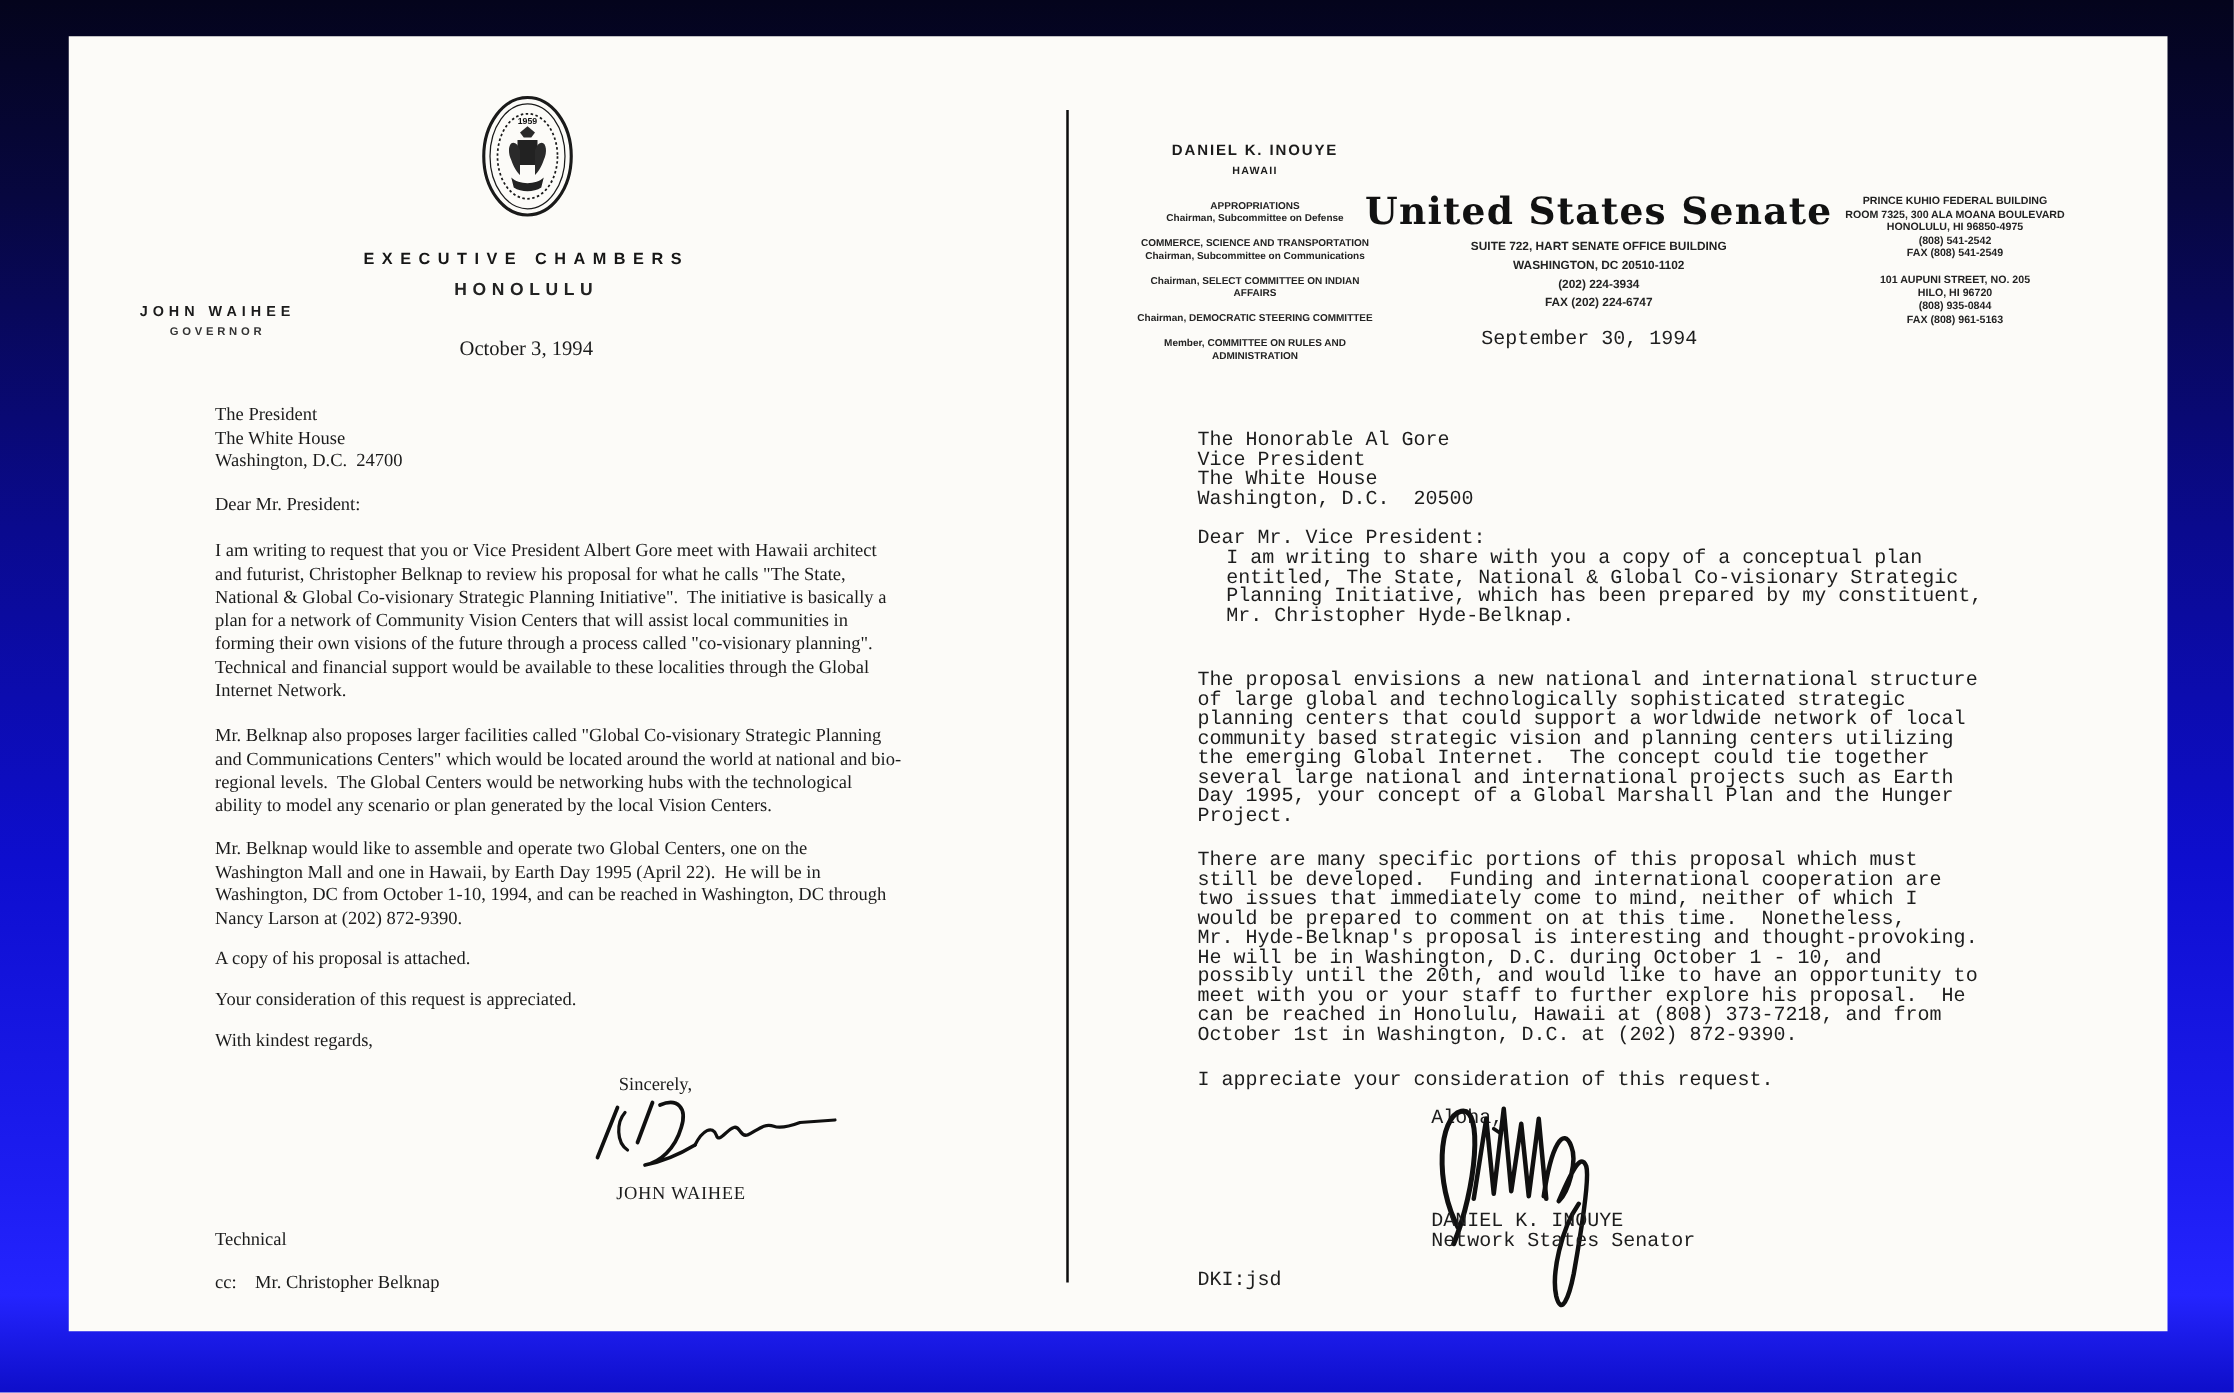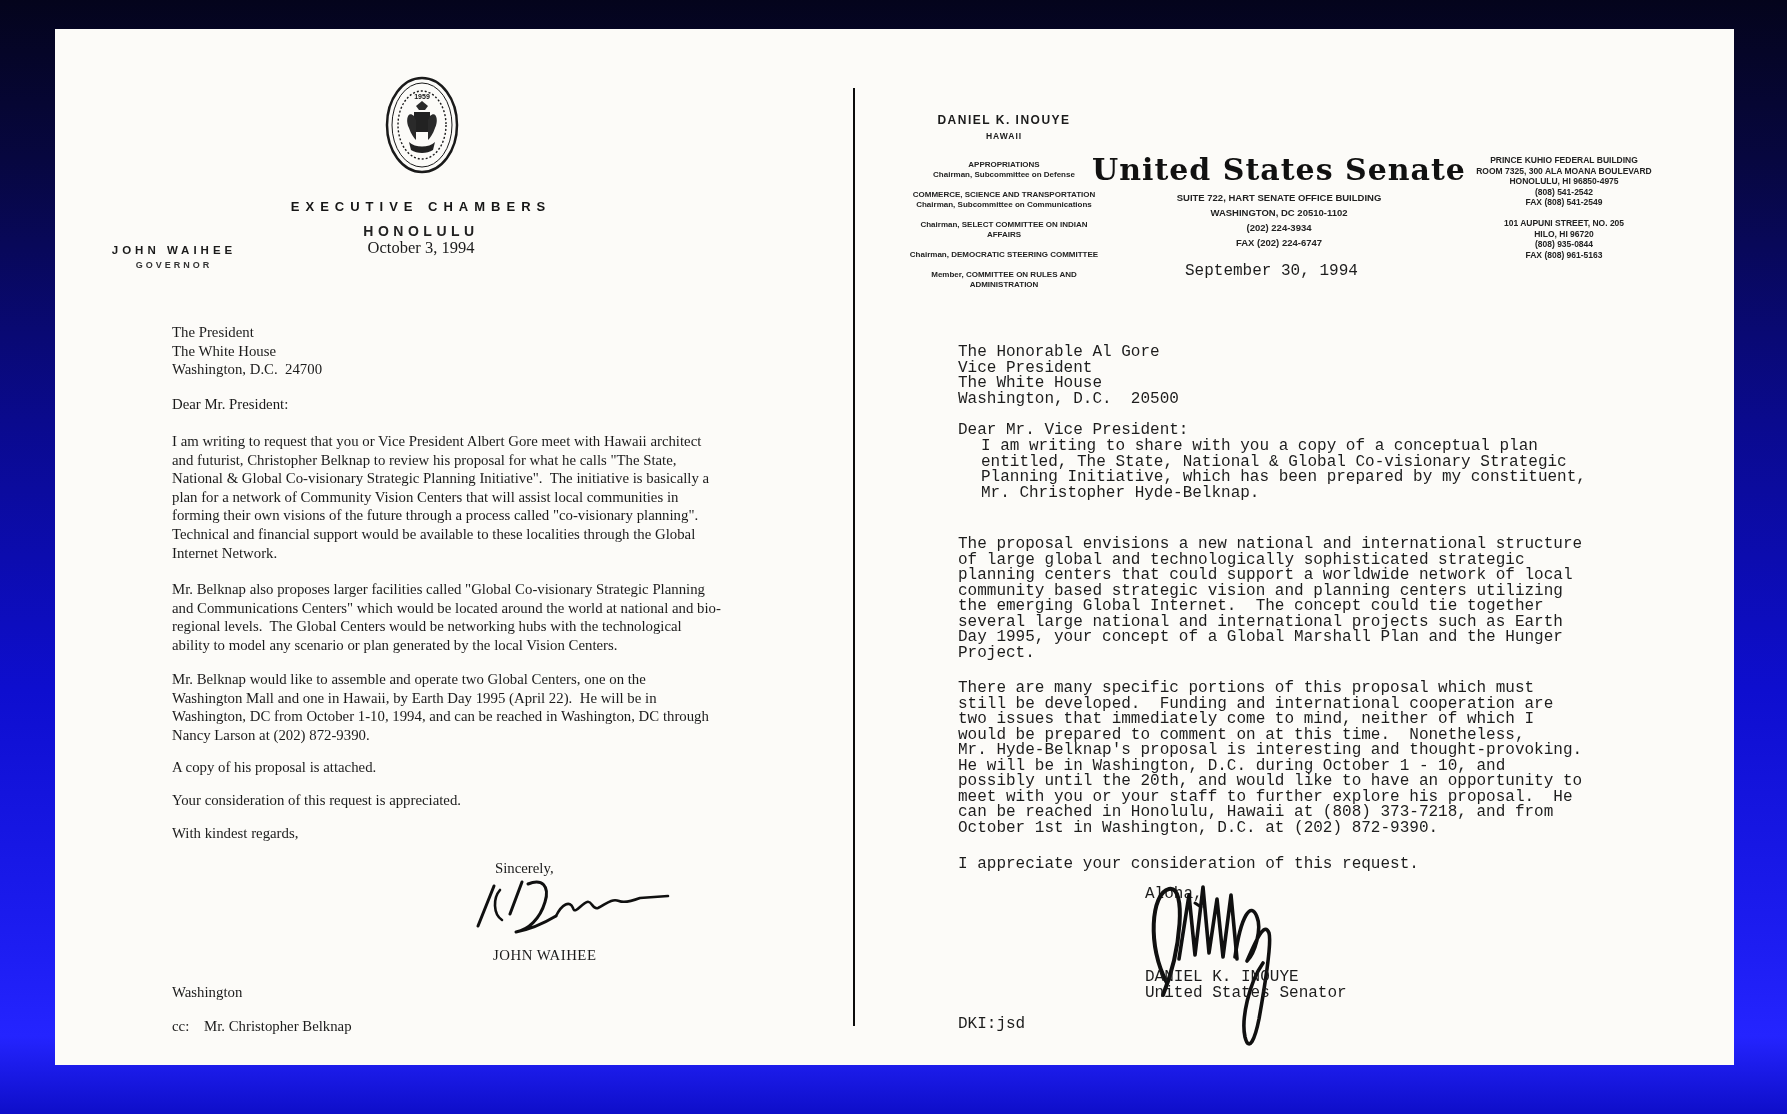--- a/index.html
+++ b/index.html
@@ -15,21 +15,21 @@
   .abs{position:absolute;}
   .ctr{transform:translateX(-50%);text-align:center;}
   .mono{font-family:"Liberation Mono","DejaVu Sans Mono",monospace;}
   .preline{white-space:pre-line;}
 
   
   .gov-office{left:366px;top:170px;font-size:13px;font-weight:bold;letter-spacing:6px;font-family:"Liberation Sans",sans-serif;color:#161616;}
   .gov-city{left:366px;top:194px;font-size:14px;font-weight:bold;letter-spacing:4.5px;font-family:"Liberation Sans",sans-serif;color:#222;}
   .gov-name{left:119px;top:215px;font-size:11.5px;font-weight:bold;letter-spacing:4px;font-family:"Liberation Sans",sans-serif;}
   .gov-title{left:119px;top:231px;font-size:9px;font-weight:bold;letter-spacing:3px;font-family:"Liberation Sans",sans-serif;color:#333;}
-  .l-date{left:366px;top:209px;font-size:16.5px;}
+  .l-date{left:366px;top:240px;font-size:16.5px;}
   .l-body{font-size:14.8px;line-height:18.6px;white-space:pre;}
   .l-sig-name{left:438px;top:918px;font-size:14.8px;letter-spacing:0.5px;}
 
   
   .divider{left:853px;top:88px;width:2px;height:938px;background:#0c0c0c;}
   .sen-name{left:1004px;top:113px;font-size:12px;font-weight:bold;letter-spacing:1.5px;font-family:"Liberation Sans",sans-serif;}
   .sen-state{left:1004px;top:131px;font-size:8.5px;font-weight:bold;letter-spacing:1px;font-family:"Liberation Sans",sans-serif;}
   .sen-committees{left:1004px;top:160px;width:230px;font-size:8px;line-height:10px;font-weight:bold;font-family:"Liberation Sans",sans-serif;color:#232323;}
   .sen-title{left:1279px;top:152px;font-size:30px;font-weight:bold;font-family:"DejaVu Serif",serif;letter-spacing:1px;color:#111;}
   .sen-addr{left:1279px;top:190px;font-size:9.5px;line-height:15px;font-weight:bold;font-family:"Liberation Sans",sans-serif;color:#232323;}
@@ -91,21 +91,21 @@
   <div class="abs" style="left:415px;top:845px;">
     <svg class="sig" width="205" height="66" viewBox="0 0 205 66">
       <path d="M8,52 L24,12" stroke-width="3"></path>
       <path d="M30,16 C23,24 23,40 32,46" stroke-width="2.6"></path>
       <path d="M40,40 L52,8" stroke-width="3"></path>
       <path d="M58,10 C72,4 80,12 75,28 C70,45 58,56 46,58 C62,55 76,48 86,42" stroke-width="3"></path>
       <path d="M86,42 C92,30 100,26 103,34 C105,41 111,30 117,28 C122,26 122,36 128,34 C135,31 141,24 149,27 C154,29 162,27 170,24 L198,22" stroke-width="2.6"></path>
     </svg>
   </div>
   <div class="abs l-sig-name">JOHN WAIHEE</div>
-  <div class="abs l-body" style="left:117px;top:954px;">Washington</div>
+  <div class="abs l-body" style="left:117px;top:954px;">Technical</div>
   <div class="abs l-body" style="left:117px;top:988px;">cc:    Mr. Christopher Belknap</div>
 
   <div class="abs divider" style="left:798px;top:59px;"></div>
 
   <div class="abs ctr sen-name" style="left:949px;top:84px;">DANIEL K. INOUYE</div>
   <div class="abs ctr sen-state" style="left:949px;top:102px;">HAWAII</div>
   <div class="abs ctr sen-committees preline" style="left:949px;top:131px;">APPROPRIATIONS
 Chairman, Subcommittee on Defense
 
 COMMERCE, SCIENCE AND TRANSPORTATION
@@ -169,16 +169,16 @@
 
   <div class="abs" style="left:1082px;top:838px;">
     <svg class="sig" width="135" height="190" viewBox="0 0 135 190">
       <path d="M30,116 C10,80 14,26 32,22 C50,18 44,84 26,128" stroke-width="4"></path>
       <path d="M42,92 L52,28 L58,88 L66,20 L72,86 L80,32 L86,90 L94,28 L100,92" stroke-width="3.6"></path>
       <path d="M98,90 C104,48 114,34 120,50 C125,62 118,86 110,94 C122,66 128,56 132,66 C135,76 128,118 122,152 C118,172 112,186 108,170 C104,152 112,116 126,96" stroke-width="3.6"></path>
       <path d="M58,36 L64,40" stroke-width="3"></path>
     </svg>
   </div>
   <div class="abs mono r-body" style="left:1090px;top:941px;">DANIEL K. INOUYE</div>
-  <div class="abs mono r-body" style="left:1090px;top:957px;">United States Senator</div>
+  <div class="abs mono r-body" style="left:1090px;top:957px;">Network States Senator</div>
   <div class="abs mono r-body" style="left:903px;top:988px;text-align:center;">DKI:jsd</div>
 
 </div>
 
 </body></html>

